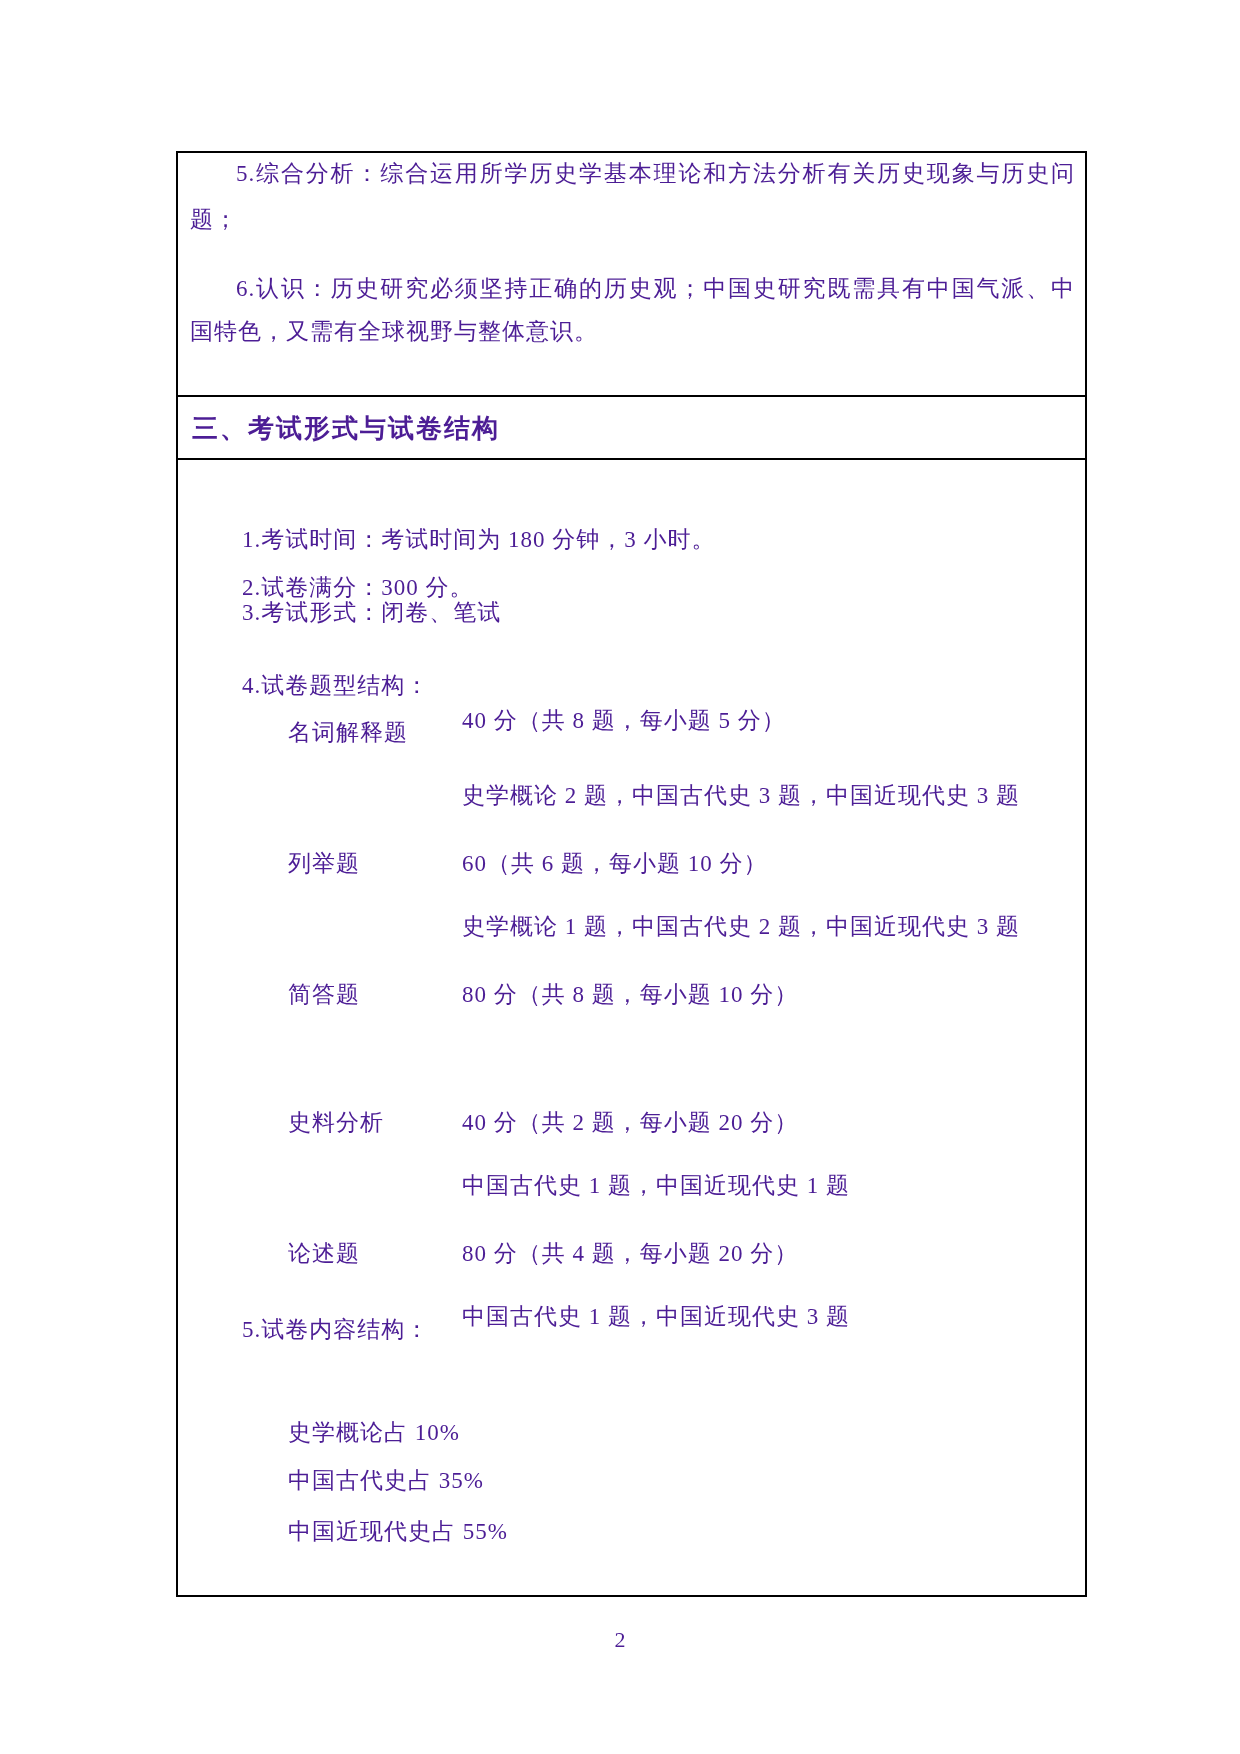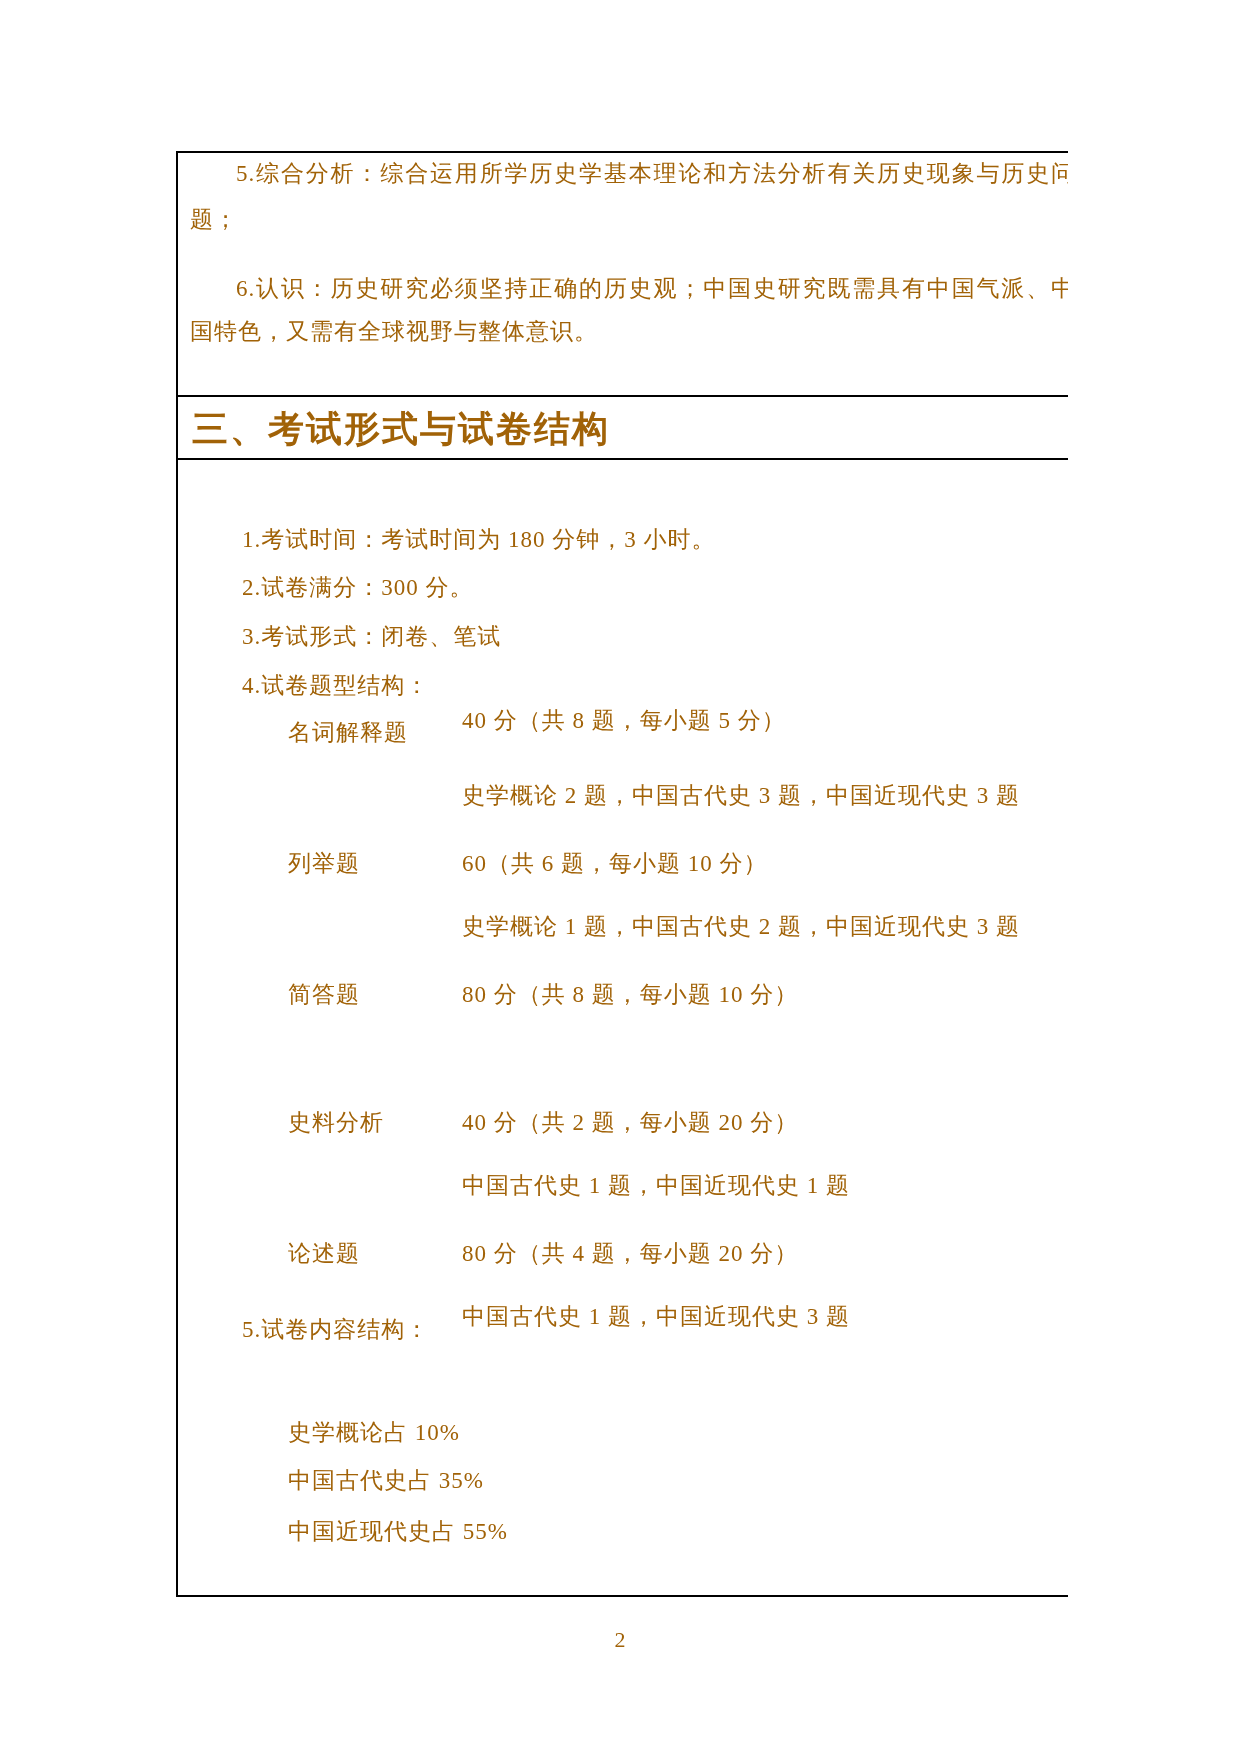--- a/index.html
+++ b/index.html
@@ -5,24 +5,25 @@
   html, body {
     margin: 0;
     padding: 0;
     background: #ffffff;
   }
   #page {
     position: relative;
     width: 1068px;
     height: 1754px;
     background: #ffffff;
-    color: #a16207;
+    color: #4c1d95;
     font-family: "Liberation Serif", "DejaVu Serif", serif;
     font-size: 23px;
     overflow: hidden;
+    padding-left: 20px;
   }
   .line {
     position: absolute;
     height: 28px;
     line-height: 28px;
     white-space: nowrap;
     letter-spacing: 1px;
   }
   
   .frame {
@@ -54,21 +55,21 @@
     text-align: justify;
     text-align-last: justify;
   }
   .intro-line.indent { text-indent: 46px; }
   .section-heading {
     position: absolute;
     left: 192px;
     top: 411px;
     height: 36px;
     line-height: 36px;
-    font-size: 36px;
+    font-size: 26px;
     font-weight: bold;
     letter-spacing: 2px;
     white-space: nowrap;
   }
   .num-item   { left: 242px; }
   .type-name  { left: 288px; }
   .type-score { left: 462px; }
   .type-dist  { left: 462px; }
   .cs-item    { left: 288px; }
   .page-num {
@@ -92,21 +93,21 @@
 
   <div class="intro-line just indent" style="top:160px;">5.综合分析：综合运用所学历史学基本理论和方法分析有关历史现象与历史问</div>
   <div class="intro-line" style="top:206px;">题；</div>
   <div class="intro-line just indent" style="top:275px;">6.认识：历史研究必须坚持正确的历史观；中国史研究既需具有中国气派、中</div>
   <div class="intro-line" style="top:318px;">国特色，又需有全球视野与整体意识。</div>
 
   <div class="section-heading">三、考试形式与试卷结构</div>
 
   <div class="line num-item" style="top:526px;">1.考试时间：考试时间为 180 分钟，3 小时。</div>
   <div class="line num-item" style="top:574px;">2.试卷满分：300 分。</div>
-  <div class="line num-item" style="top:623px;text-align:center;">3.考试形式：闭卷、笔试</div>
+  <div class="line num-item" style="top:599px;text-align:center;">3.考试形式：闭卷、笔试</div>
   <div class="line num-item" style="top:672px;">4.试卷题型结构：</div>
 
   <div class="line type-name" style="top:719px;text-align:center;">名词解释题</div>
   <div class="line type-score" style="top:707px;">40 分（共 8 题，每小题 5 分）</div>
   <div class="line type-dist" style="top:782px;">史学概论 2 题，中国古代史 3 题，中国近现代史 3 题</div>
 
   <div class="line type-name" style="top:850px;">列举题</div>
   <div class="line type-score" style="top:850px;">60（共 6 题，每小题 10 分）</div>
   <div class="line type-dist" style="top:913px;">史学概论 1 题，中国古代史 2 题，中国近现代史 3 题</div>
 

